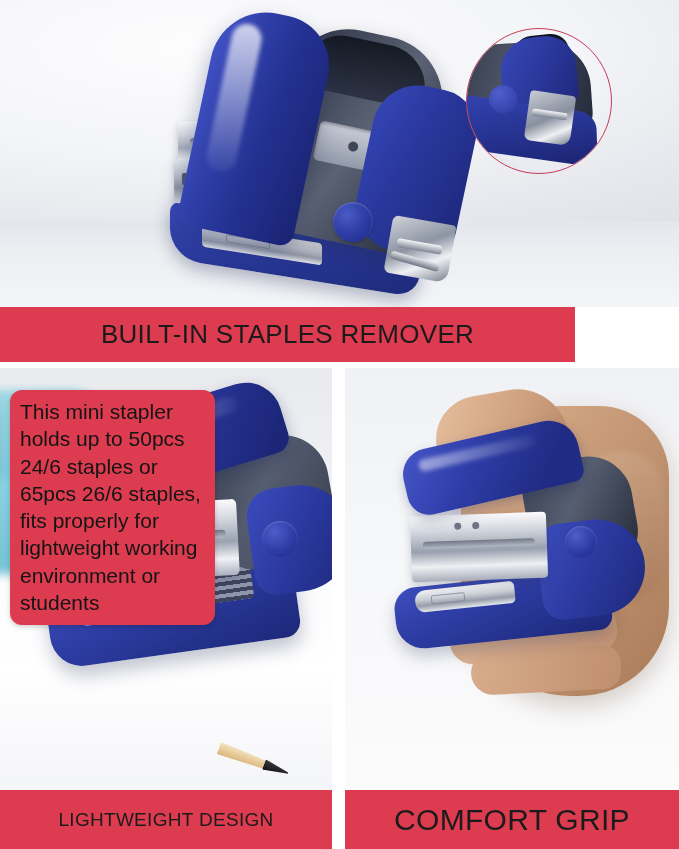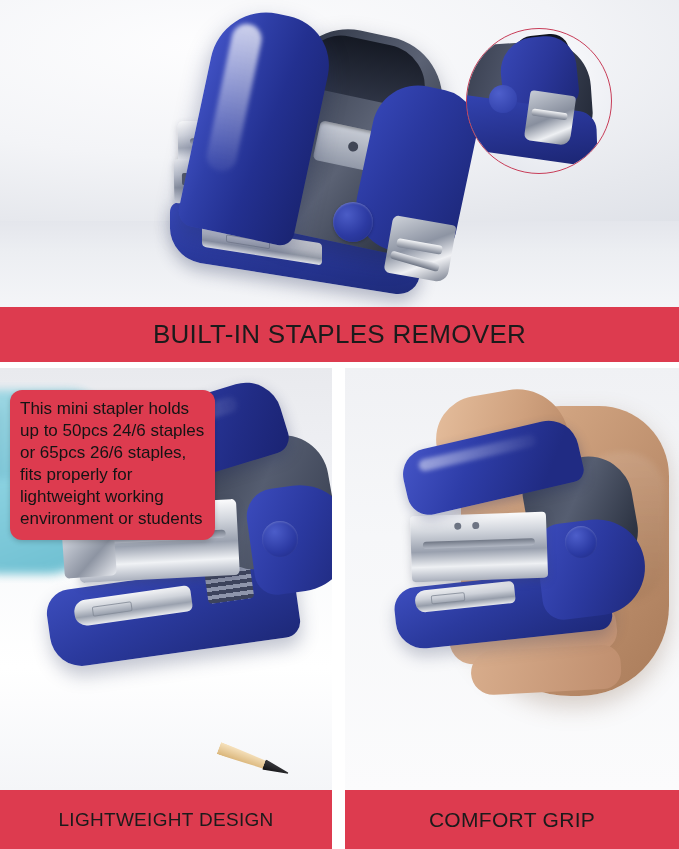--- a/index.html
+++ b/index.html
@@ -163,30 +163,30 @@
 
   
   .banner {
     position:absolute;
     background:#dd3b4f;
     display:flex; align-items:center; justify-content:center;
     color:#1b1b1b;
     letter-spacing:.3px;
   }
   #banner-hero {
-    left:0; top:307px; width:679px; height:55px;
+    left:0; top:307px; width:575px; height:55px;
     font-size:26px;
   }
   #banner-left {
     left:0; top:790px; width:332px; height:59px;
     font-size:19px;
   }
   #banner-right {
     left:345px; top:790px; width:334px; height:59px;
-    font-size:21px;
+    font-size:30px;
   }
 
   
   #panel-lightweight {
     left:0; top:368px; width:332px; height:422px;
     background:linear-gradient(to bottom,#e9eaee 0%,#f0f1f5 28%,#f7f8fa 60%,#fbfcfd 100%);
   }
   #panel-lightweight .desk {
     position:absolute; left:0; right:0; top:200px; bottom:0;
     background:linear-gradient(to bottom,#fafbfc 0%,#ffffff 45%,#f4f5f8 100%);
@@ -378,21 +378,21 @@
     position:absolute;
     background:#dd3b4f;
     color:#141414;
     border-radius:12px;
     line-height:1.30;
     box-shadow:0 2px 5px rgba(0,0,0,.18);
   }
   #callout-lightweight {
     left:10px; top:390px; width:205px;
     padding:8px 10px 9px 10px;
-    font-size:17px;
+    font-size:21px;
     z-index:5;
   }
   #callout-comfort {
     left:425px; top:400px; width:215px;
     padding:8px 11px 9px 11px;
     font-size:14.5px;
     z-index:5;
   }
 
   

